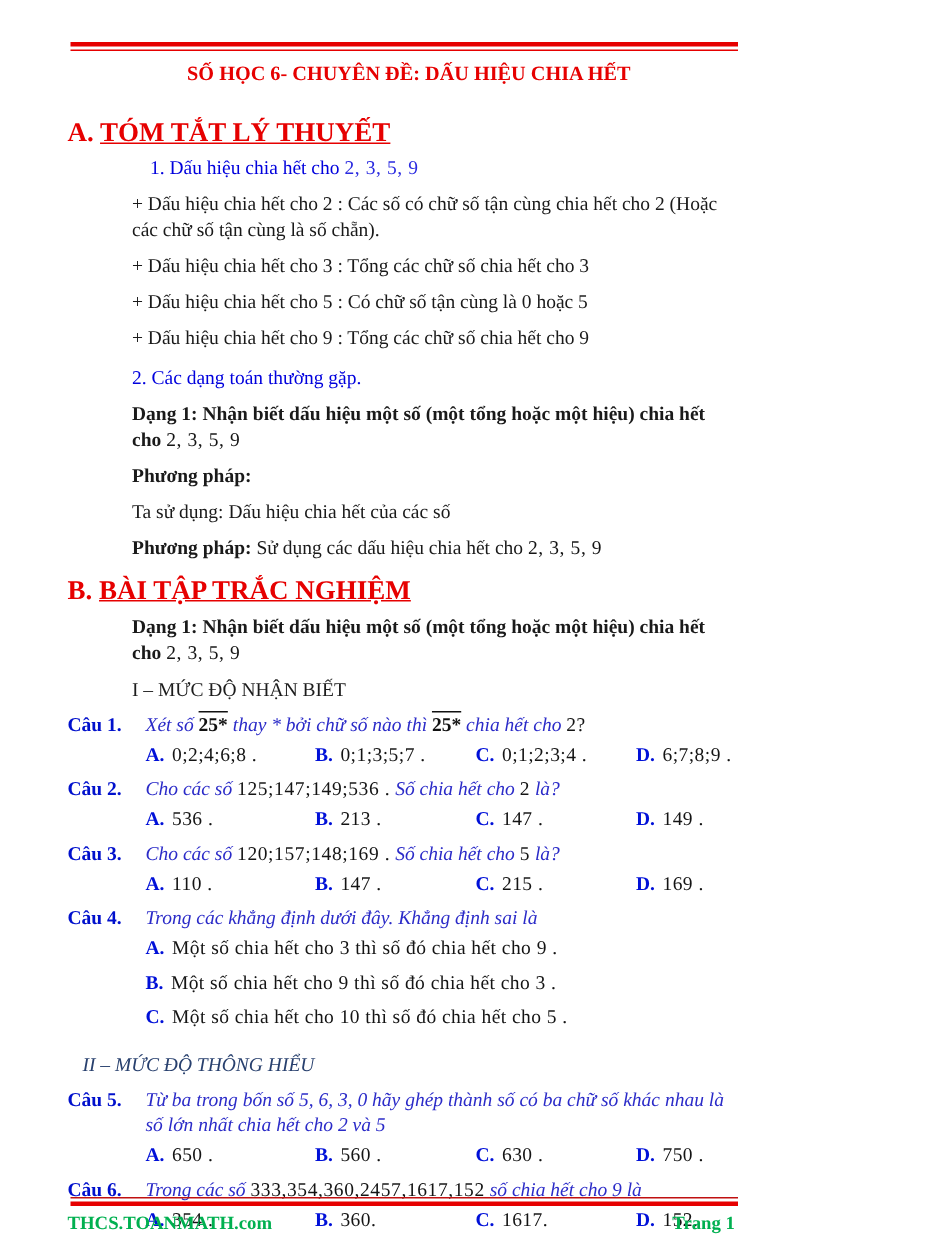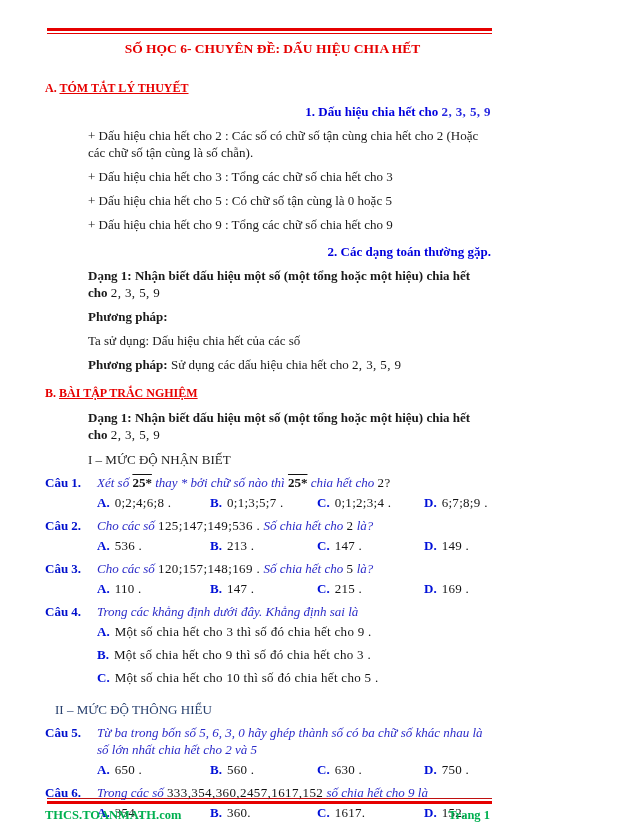--- a/index.html
+++ b/index.html
@@ -4,31 +4,31 @@
 <style>
   html,body{margin:0;padding:0;background:#ffffff;}
   .page{
     position:relative;width:545px;height:830px;background:#fff;overflow:hidden;
     font-family:"Liberation Serif","DejaVu Serif",serif;
     font-size:13px;color:#1a1a1a;line-height:17px;
   }
   
   .rule-top{margin:28px 53px 0 47px;height:2px;border-top:3px solid #e60000;border-bottom:1px solid #e60000;}
   .doc-title{margin-top:6px;text-align:center;color:#e60000;font-weight:bold;font-size:13.5px;}
-  .section-head{margin:23px 54px 0 45px;color:#e60000;font-weight:bold;font-size:12px;}
+  .section-head{margin:23px 54px 0 45px;color:#e60000;font-weight:bold;font-size:18px;}
   .section-head .u{text-decoration:underline;}
-  .blue-head{color:#0000dd;font-weight:bold;text-align:right;}
+  .blue-head{color:#0000dd;font-weight:normal;}
   .ind100{margin:6px 54px 0 100px;}
   .ind88{margin:7px 54px 0 88px;}
   .bullet{margin:7px 54px 0 88px;}
   .bold{font-weight:bold;}
   .mnum{font-family:"Liberation Serif",serif;color:#141414;letter-spacing:.4px;}
   .mblue{color:#2a2ae0;letter-spacing:.4px;}
   .level1{margin:8px 54px 0 88px;color:#1c1c1c;}
-  .level2{margin:15px 54px 0 55px;color:#28406e;}
+  .level2{margin:15px 54px 0 55px;color:#28406e;font-style:italic;}
   .qrow{margin:6px 54px 0 45px;display:flex;}
   .qlabel{flex:0 0 52px;color:#0010cc;font-weight:bold;}
   .qbody{flex:1;}
   .qt{color:#2b2bc8;font-style:italic;}
   .ovl{font-weight:bold;text-decoration:overline;color:#111;}
   .optrow{margin:3px 54px 0 97px;display:grid;grid-template-columns:113px 107px 107px 1fr;}
   .optstack{margin:3px 54px 0 97px;}
   .optstack .opt{margin-bottom:6px;}
   .ok{color:#0010d8;font-weight:bold;margin-right:5px;}
   .optv{color:#141414;letter-spacing:.3px;}

